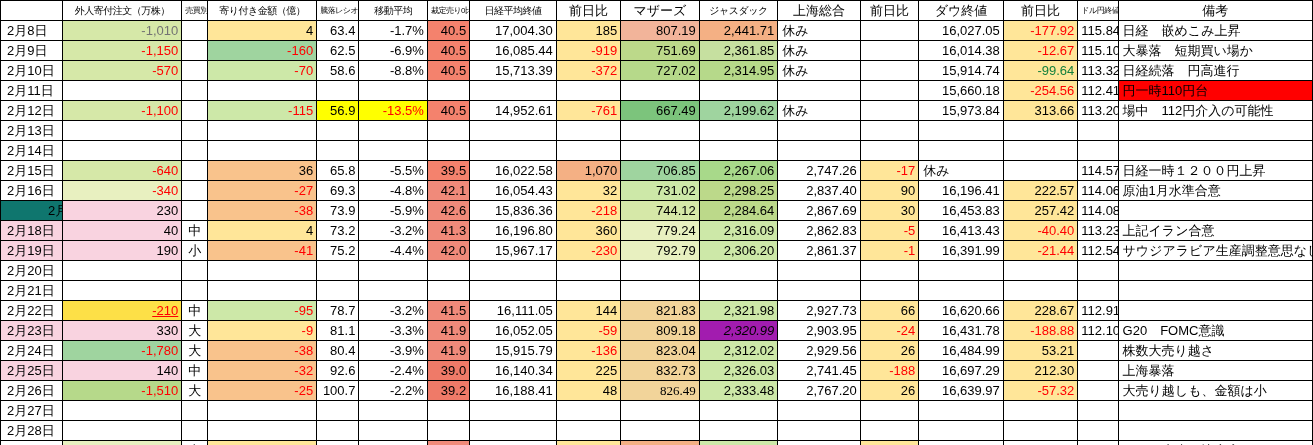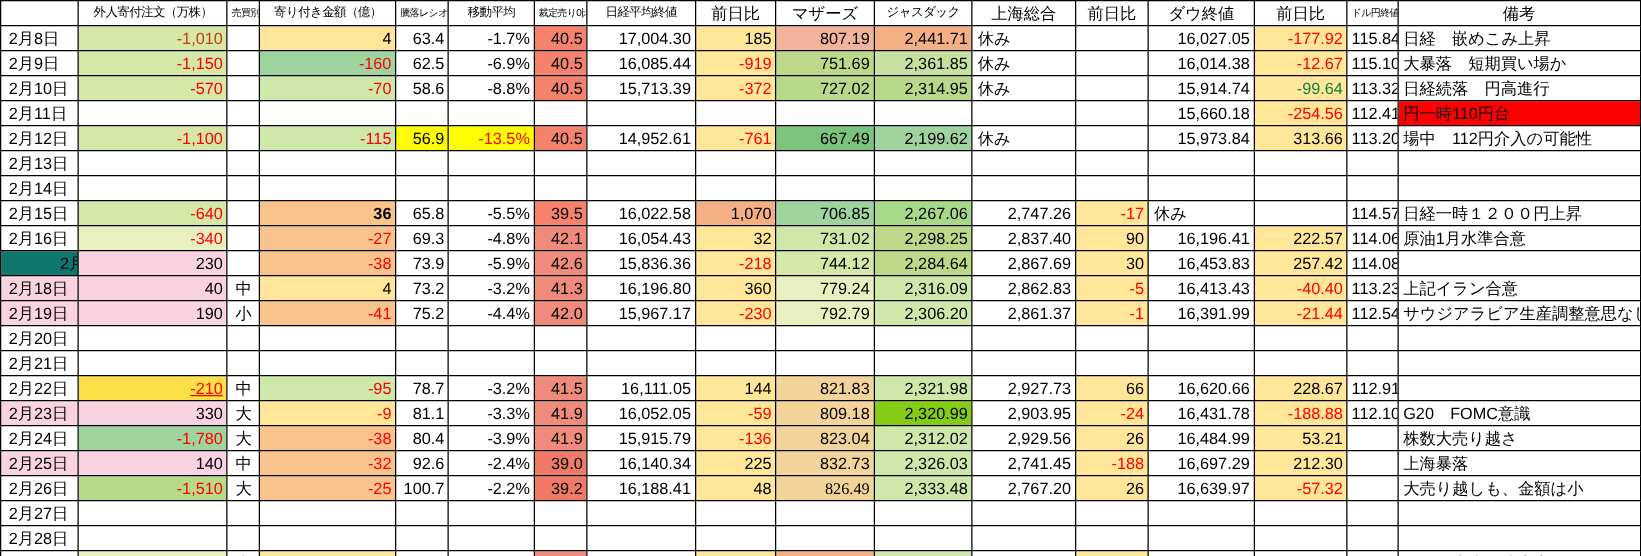--- a/index.html
+++ b/index.html
@@ -74,21 +74,21 @@
           <th class="">前日比</th>
           <th class="">ダウ終値</th>
           <th class="">前日比</th>
           <th class="tiny">ドル円終値</th>
           <th class="">備考</th>
         </tr>
     </thead>
     <tbody id="tbody">
         <tr>
           <td class="date">2月8日</td>
-          <td class="num" style="background: rgb(214, 232, 168); color: #c2410c;">-1,010</td>
+          <td class="num" style="background: rgb(214, 232, 168); color: #737373;">-1,010</td>
           <td class="ctr"></td>
           <td class="num" style="background: rgb(255, 230, 153);">4</td>
           <td class="num">63.4</td>
           <td class="num">-1.7%</td>
           <td class="num" style="background: rgb(244, 130, 109);">40.5</td>
           <td class="num">17,004.30</td>
           <td class="num" style="background: rgb(255, 230, 153);">185</td>
           <td class="num" style="background: rgb(242, 180, 154);">807.19</td>
           <td class="num" style="background: rgb(244, 176, 132);">2,441.71</td>
           <td class="lft">休み</td>
@@ -209,21 +209,21 @@
           <td class="num"></td>
           <td class="num"></td>
           <td class="num"></td>
           <td class="num"></td>
           <td class="lft"></td>
         </tr>
         <tr>
           <td class="date">2月15日</td>
           <td class="num" style="background: rgb(214, 232, 168); color: rgb(255, 0, 0);">-640</td>
           <td class="ctr"></td>
-          <td class="num" style="background: rgb(249, 195, 140); font-weight: bold;">36</td>
+          <td class="num" style="background: rgb(249, 195, 140);">36</td>
           <td class="num">65.8</td>
           <td class="num">-5.5%</td>
           <td class="num" style="background: rgb(244, 130, 109);">39.5</td>
           <td class="num">16,022.58</td>
           <td class="num" style="background: rgb(244, 176, 132);">1,070</td>
           <td class="num" style="background: rgb(159, 212, 159);">706.85</td>
           <td class="num" style="background: rgb(168, 217, 138);">2,267.06</td>
           <td class="num">2,747.26</td>
           <td class="num" style="background: rgb(255, 230, 153); color: rgb(255, 0, 0);">-17</td>
           <td class="lft">休み</td>
@@ -368,21 +368,21 @@
           <td class="date" style="background: rgb(249, 211, 224);">2月23日</td>
           <td class="num" style="background: rgb(249, 211, 224);">330</td>
           <td class="ctr">大</td>
           <td class="num" style="background: rgb(255, 230, 153); color: rgb(255, 0, 0);">-9</td>
           <td class="num">81.1</td>
           <td class="num">-3.3%</td>
           <td class="num" style="background: rgb(240, 138, 122);">41.9</td>
           <td class="num">16,052.05</td>
           <td class="num" style="background: rgb(255, 230, 153); color: rgb(255, 0, 0);">-59</td>
           <td class="num" style="background: rgb(242, 212, 154);">809.18</td>
-          <td class="num" style="background: #84cc16;">2,320.99</td>
+          <td class="num" style="background: #a21caf; font-style: italic;">2,320.99</td>
           <td class="num">2,903.95</td>
           <td class="num" style="background: rgb(255, 230, 153); color: rgb(255, 0, 0);">-24</td>
           <td class="num">16,431.78</td>
           <td class="num" style="background: rgb(255, 230, 153); color: rgb(255, 0, 0);">-188.88</td>
           <td class="num">112.10</td>
           <td class="lft">G20　FOMC意識</td>
         </tr>
         <tr>
           <td class="date">2月24日</td>
           <td class="num" style="background: rgb(159, 212, 159); color: rgb(255, 0, 0);">-1,780</td>

